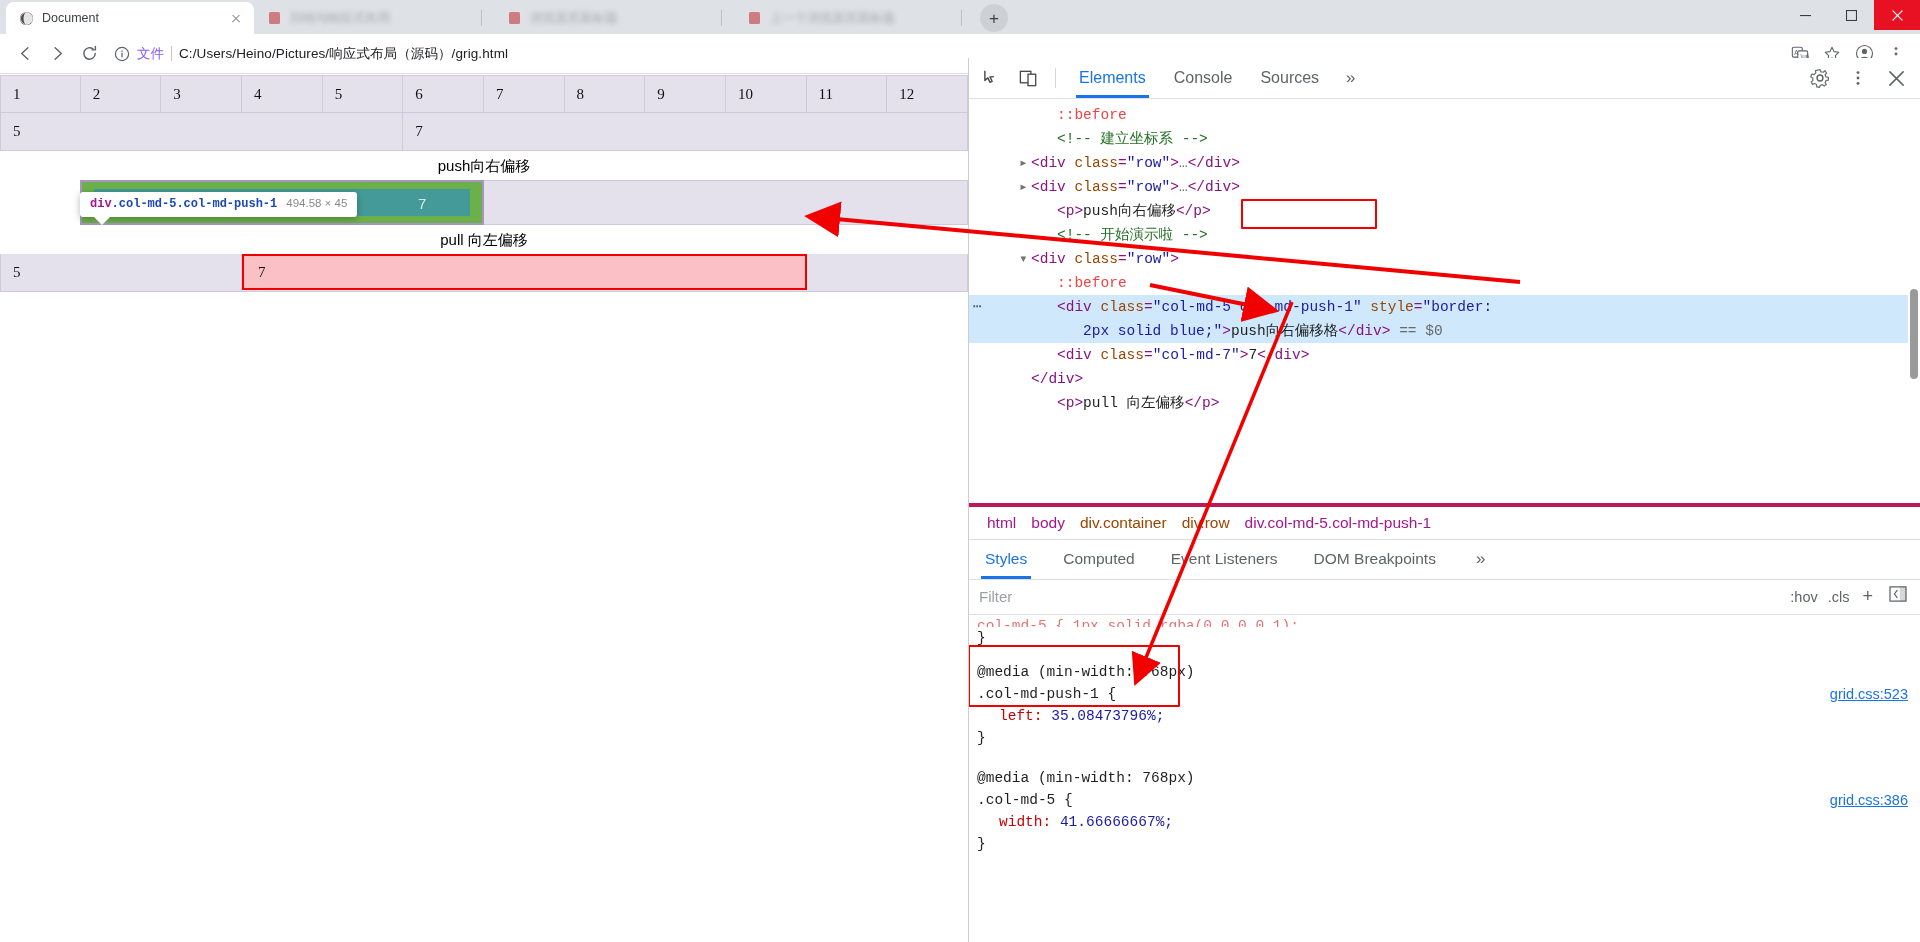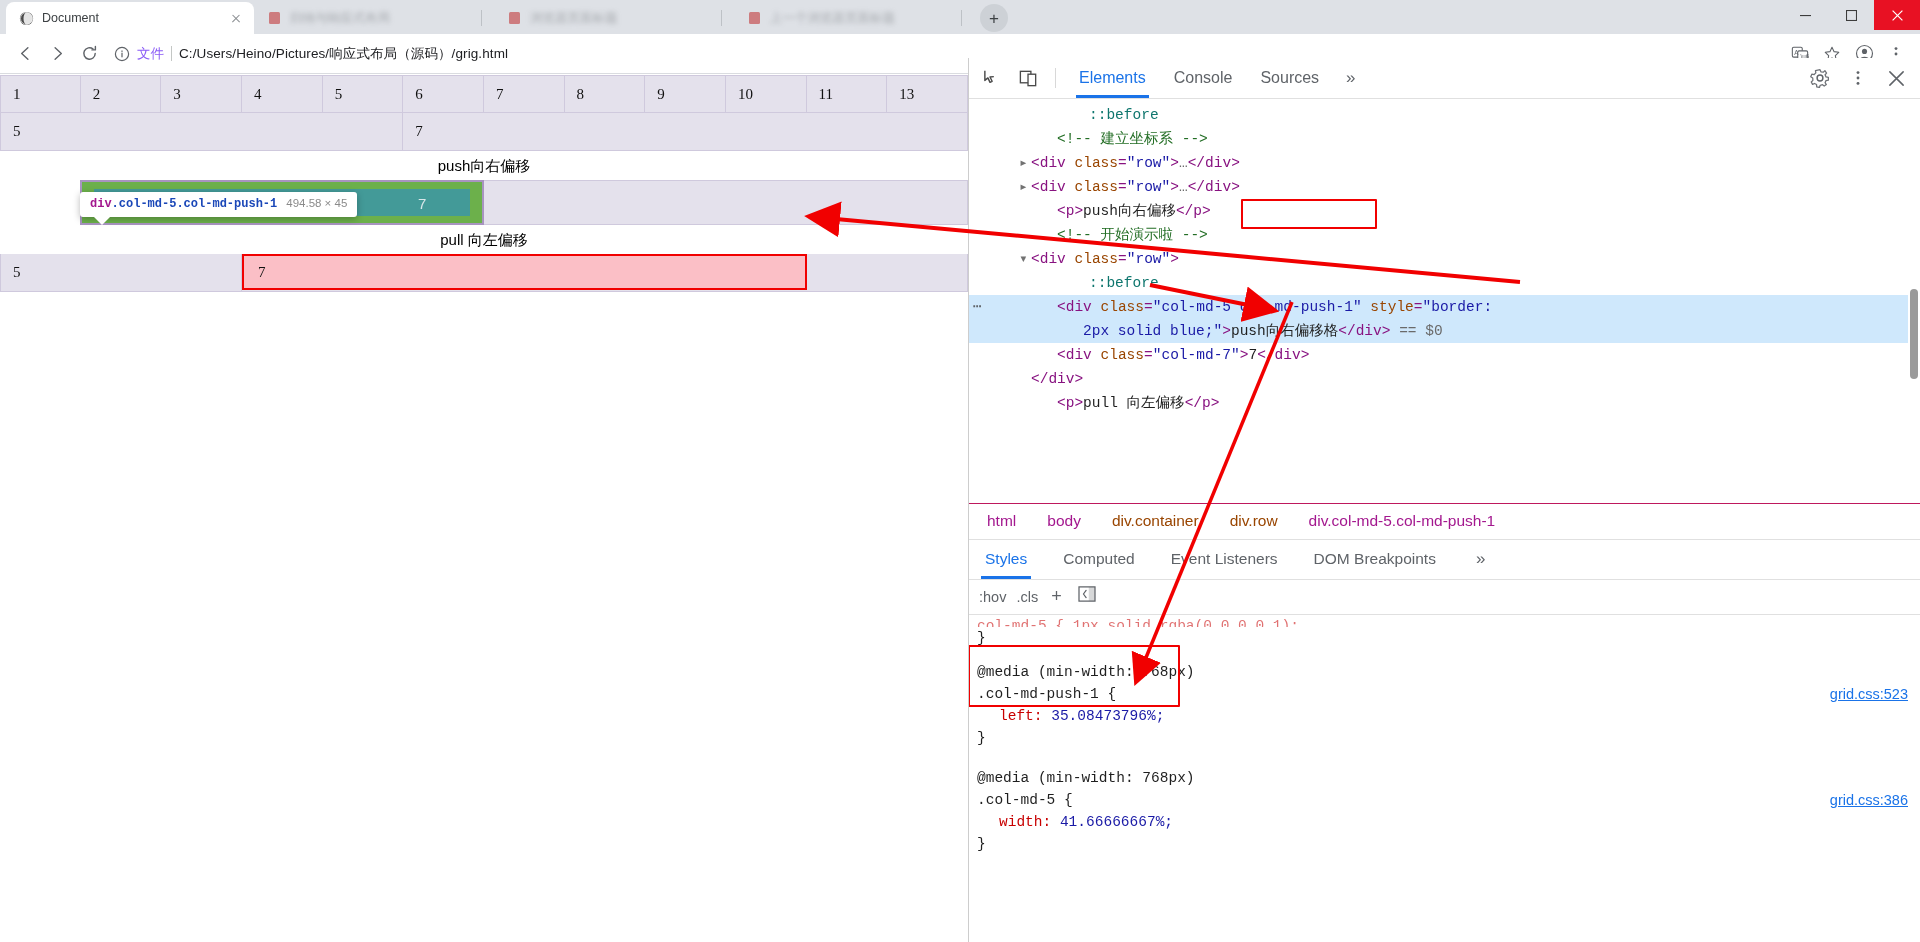--- a/index.html
+++ b/index.html
@@ -211,32 +211,32 @@
   .ind2 { padding-left:88px; }
   .tw { position:absolute; width:10px; color:#727272; }
   .tw.closed { left:50px; }
   .tw.open   { left:50px; }
   .c-tag   { color:#881280; }
   .c-attr  { color:#994500; }
   .c-val   { color:#1a1aa6; }
   .c-punc  { color:#881280; }
   .c-text  { color:#1f1f1f; }
   .c-com   { color:#236e25;margin-top:14px; }
-  .c-pseudo{ color:#0f766e;margin-left:32px; }
+  .c-pseudo{ color:#ef4444; }
   .c-gray  { color:#6a6a6a; }
 
   .redbox {
     position:absolute; border:2px solid #f10000; border-radius:1px;
     pointer-events:none;
   }
 
   
   .dt-crumbs {
-    flex:0 0 36px; display:flex; align-items:center; gap:19px;
-    border-top:1px solid #be185d; padding:0 12px;
+    flex:0 0 36px; display:flex; align-items:center; gap:3px;
+    border-top:4px solid #be185d; padding:0 12px;
     font-family:"Liberation Sans", sans-serif; font-size:15.5px;
   }
   .crumb { color:#a3178e; padding:2px 6px; white-space:nowrap; }
   .crumb.cont { color:#994500; }
   .crumb.active { color:#a3178e; font-weight:normal; }
 
   
   .dt-styles-tabs {
     flex:0 0 40px; display:flex; align-items:center;
     border-top:1px solid #e0e0e0; padding:0 4px;gap:12px;
@@ -426,21 +426,21 @@
         <div class="cell w1">2</div>
         <div class="cell w1">3</div>
         <div class="cell w1">4</div>
         <div class="cell w1">5</div>
         <div class="cell w1">6</div>
         <div class="cell w1">7</div>
         <div class="cell w1">8</div>
         <div class="cell w1">9</div>
         <div class="cell w1">10</div>
         <div class="cell w1">11</div>
-        <div class="cell w1">13</div>
+        <div class="cell w1">12</div>
       </div>
 
       <div class="row cols">
         <div class="cell w5">5</div>
         <div class="cell w7">7</div>
       </div>
 
       <p class="ptext">push向右偏移</p>
 
       <div class="row inspect">
@@ -575,20 +575,21 @@
 
     <div class="dt-styles-tabs">
       <div class="st-tab active">Styles</div>
       <div class="st-tab">Computed</div>
       <div class="st-tab">Event Listeners</div>
       <div class="st-tab">DOM Breakpoints</div>
       <div class="st-more">»</div>
     </div>
 
     <div class="dt-filterbar">
+      <div class="filter-input">Filter</div>
       <div class="fb-link">:hov</div>
       <div class="fb-link">.cls</div>
       <div class="fb-plus">+</div>
       <div class="fb-plus">
         <svg width="18" height="16" viewBox="0 0 20 18">
           <rect x="1" y="1" width="18" height="16" fill="none" stroke="#5f6368" stroke-width="1.4"></rect>
           <rect x="12" y="1" width="7" height="16" fill="#5f6368" opacity=".25"></rect>
           <path d="M9 5 L6 9 L9 13" fill="none" stroke="#5f6368" stroke-width="1.4" stroke-linecap="round" stroke-linejoin="round"></path>
         </svg>
       </div>

